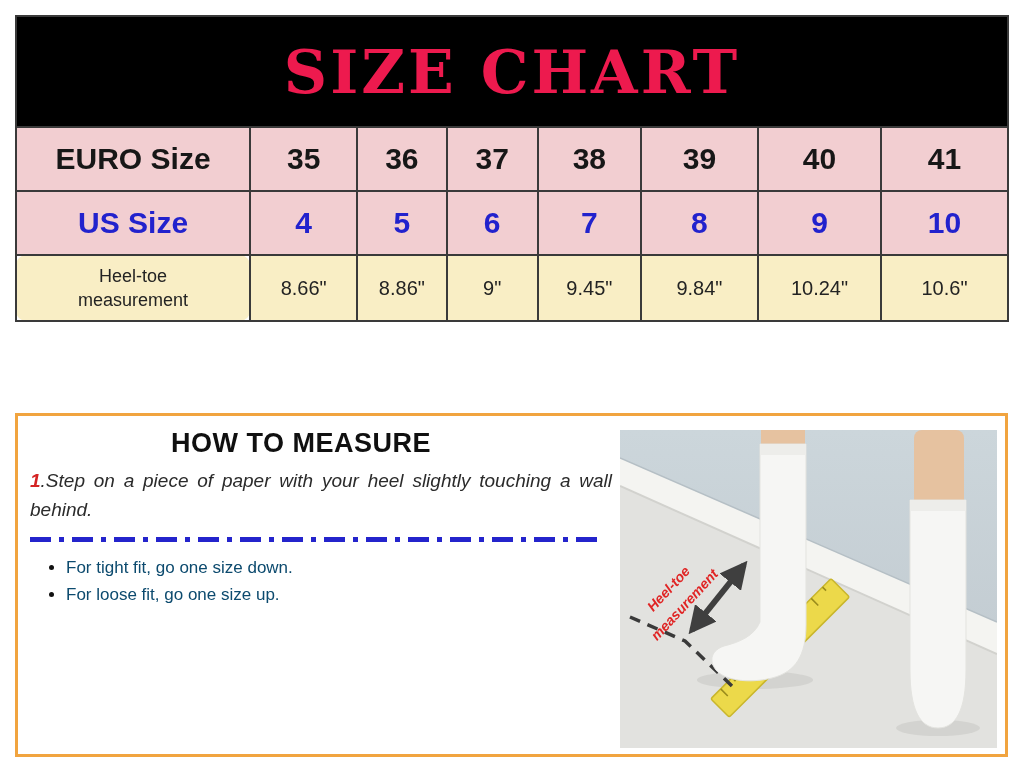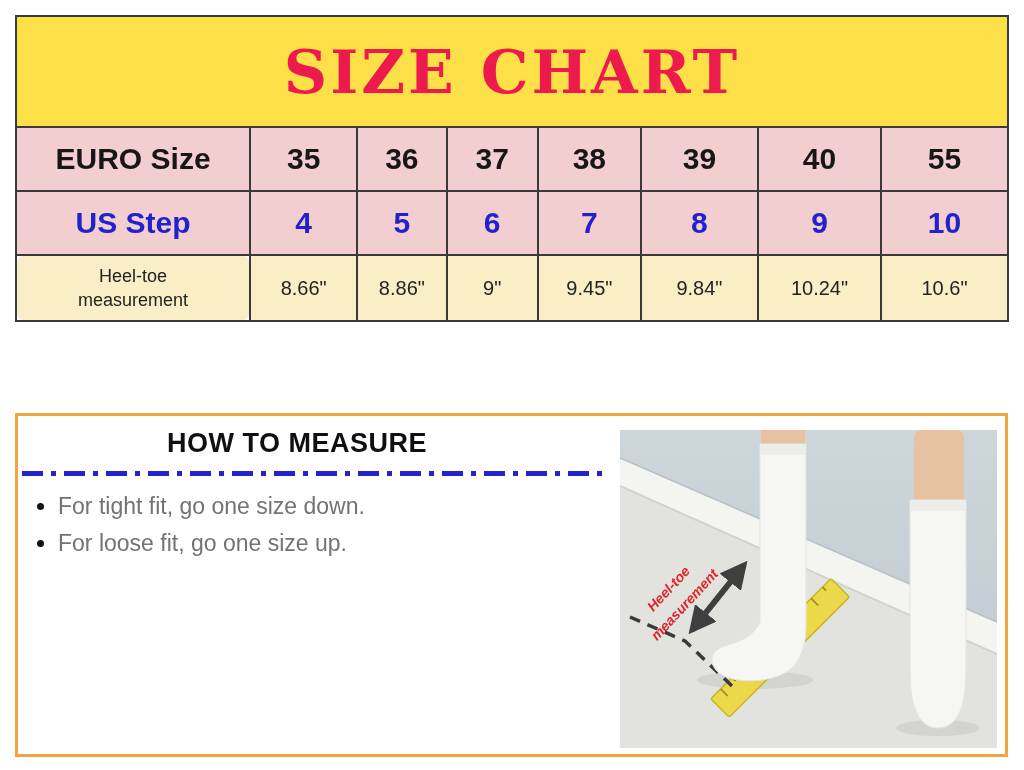--- a/index.html
+++ b/index.html
@@ -17,42 +17,42 @@
     position:absolute; left:15px; top:15px;
     width:994px; border-collapse:collapse; table-layout:fixed;
   }
   table.size-table td {
     border:2px solid #3a3a3a;
     text-align:center; vertical-align:middle;
     padding:0;
   }
   .row-pink  td { background:#f2ced1; }
   .row-cream td { background:#f9eec5; }
-  td.title-cell { height:109px; background:#fde047; }
+  td.title-cell { height:109px; background:#000000; }
   .chart-title {
     font-family:"DejaVu Serif", serif;
     font-weight:bold; font-size:60px; letter-spacing:3px;
     color:#ed1a4e;
   }
   tr.euro-row td { height:62px; font-size:30px; font-weight:bold; color:#171717;margin-left:7px; }
   tr.us-row   td { height:62px; font-size:30px; font-weight:bold; color:#2222cd; }
   tr.meas-row td { height:64px; font-size:20px; color:#232323; }
   tr.mm-row   td { height:60px; font-size:20px; color:#232323; }
   tr.meas-row td.row-label, tr.mm-row td.row-label { font-size:18px;border-radius:10px; }
   .wrap-label { display:inline-block; max-width:125px; line-height:1.35; }
 
   
   .panel {
     position:absolute; left:15px; top:413px;
     width:993px; height:344px; box-sizing:border-box;
     border:3px solid #f1a43f; background:#ffffff;
   }
   .left-col {
     position:absolute; left:0; top:0; width:608px; height:100%;
-    padding:8px 14px 0 4px; box-sizing:border-box;
+    padding:8px 14px 0 12px; box-sizing:border-box;
   }
   .htm-heading {
     text-align:center; font-size:27px; font-weight:bold; color:#101010;
     letter-spacing:0.5px; margin:4px 40px 8px 0;
   }
   .step {
     font-style:italic; font-size:19px; color:#2b2b2b;
     text-align:justify; line-height:1.52; margin:0 0 2px 0;
   }
   .step .num { color:#d42323; font-weight:bold; }
@@ -62,21 +62,21 @@
       #2424cc 0 21px, transparent 21px 29px,
       #2424cc 29px 34px, transparent 34px 42px);
   }
   .between { display:flex; align-items:flex-start; }
   .between-label {
     width:190px; text-align:center;
     font-weight:bold; font-size:19px; color:#151515; line-height:1.55;
     padding-top:3px;
   }
   ul.bullets { margin:0 0 0 14px; padding-left:22px; }
-  ul.bullets li { font-size:23px; color:#737373; line-height:1.6; }
+  ul.bullets li { font-size:17px; color:#0c4a6e; line-height:1.6; }
   ul.bullets li::marker { color:#111; }
 
   
   .photo {
     position:absolute; top:14px; right:8px;
     width:377px; height:318px; overflow:hidden;
   }
   .photo svg { display:block; }
   .annot { font-family:"Liberation Sans", sans-serif; font-style:italic; font-weight:bold; fill:#e02525; font-size:14px; }
 </style>
@@ -103,24 +103,24 @@
       </td>
     </tr>
     <tr class="row-pink euro-row">
       <td class="row-label">EURO Size</td>
       <td>35</td>
       <td>36</td>
       <td>37</td>
       <td>38</td>
       <td>39</td>
       <td>40</td>
-      <td>55</td>
+      <td>41</td>
     </tr>
     <tr class="row-pink us-row">
-      <td class="row-label">US Step</td>
+      <td class="row-label">US Size</td>
       <td>4</td>
       <td>5</td>
       <td>6</td>
       <td>7</td>
       <td>8</td>
       <td>9</td>
       <td>10</td>
     </tr>
     <tr class="row-cream meas-row">
       <td class="row-label">
@@ -134,20 +134,21 @@
       <td>10.24"</td>
       <td>10.6"</td>
     </tr>
   </tbody>
     </table>
 
   <div class="panel">
     <div class="left-col">
       <div class="htm-heading">HOW TO MEASURE</div>
 
+      <p class="step"><span class="num">1</span><span>.</span><span>Step on a piece of paper with your heel slightly touching a wall behind.</span></p>
 
 
 
       <div class="divider"></div>
 
       <div class="between">
         <ul class="bullets">
           <li>For tight fit, go one size down.</li>
           <li>For loose fit, go one size up.</li>
         </ul>

